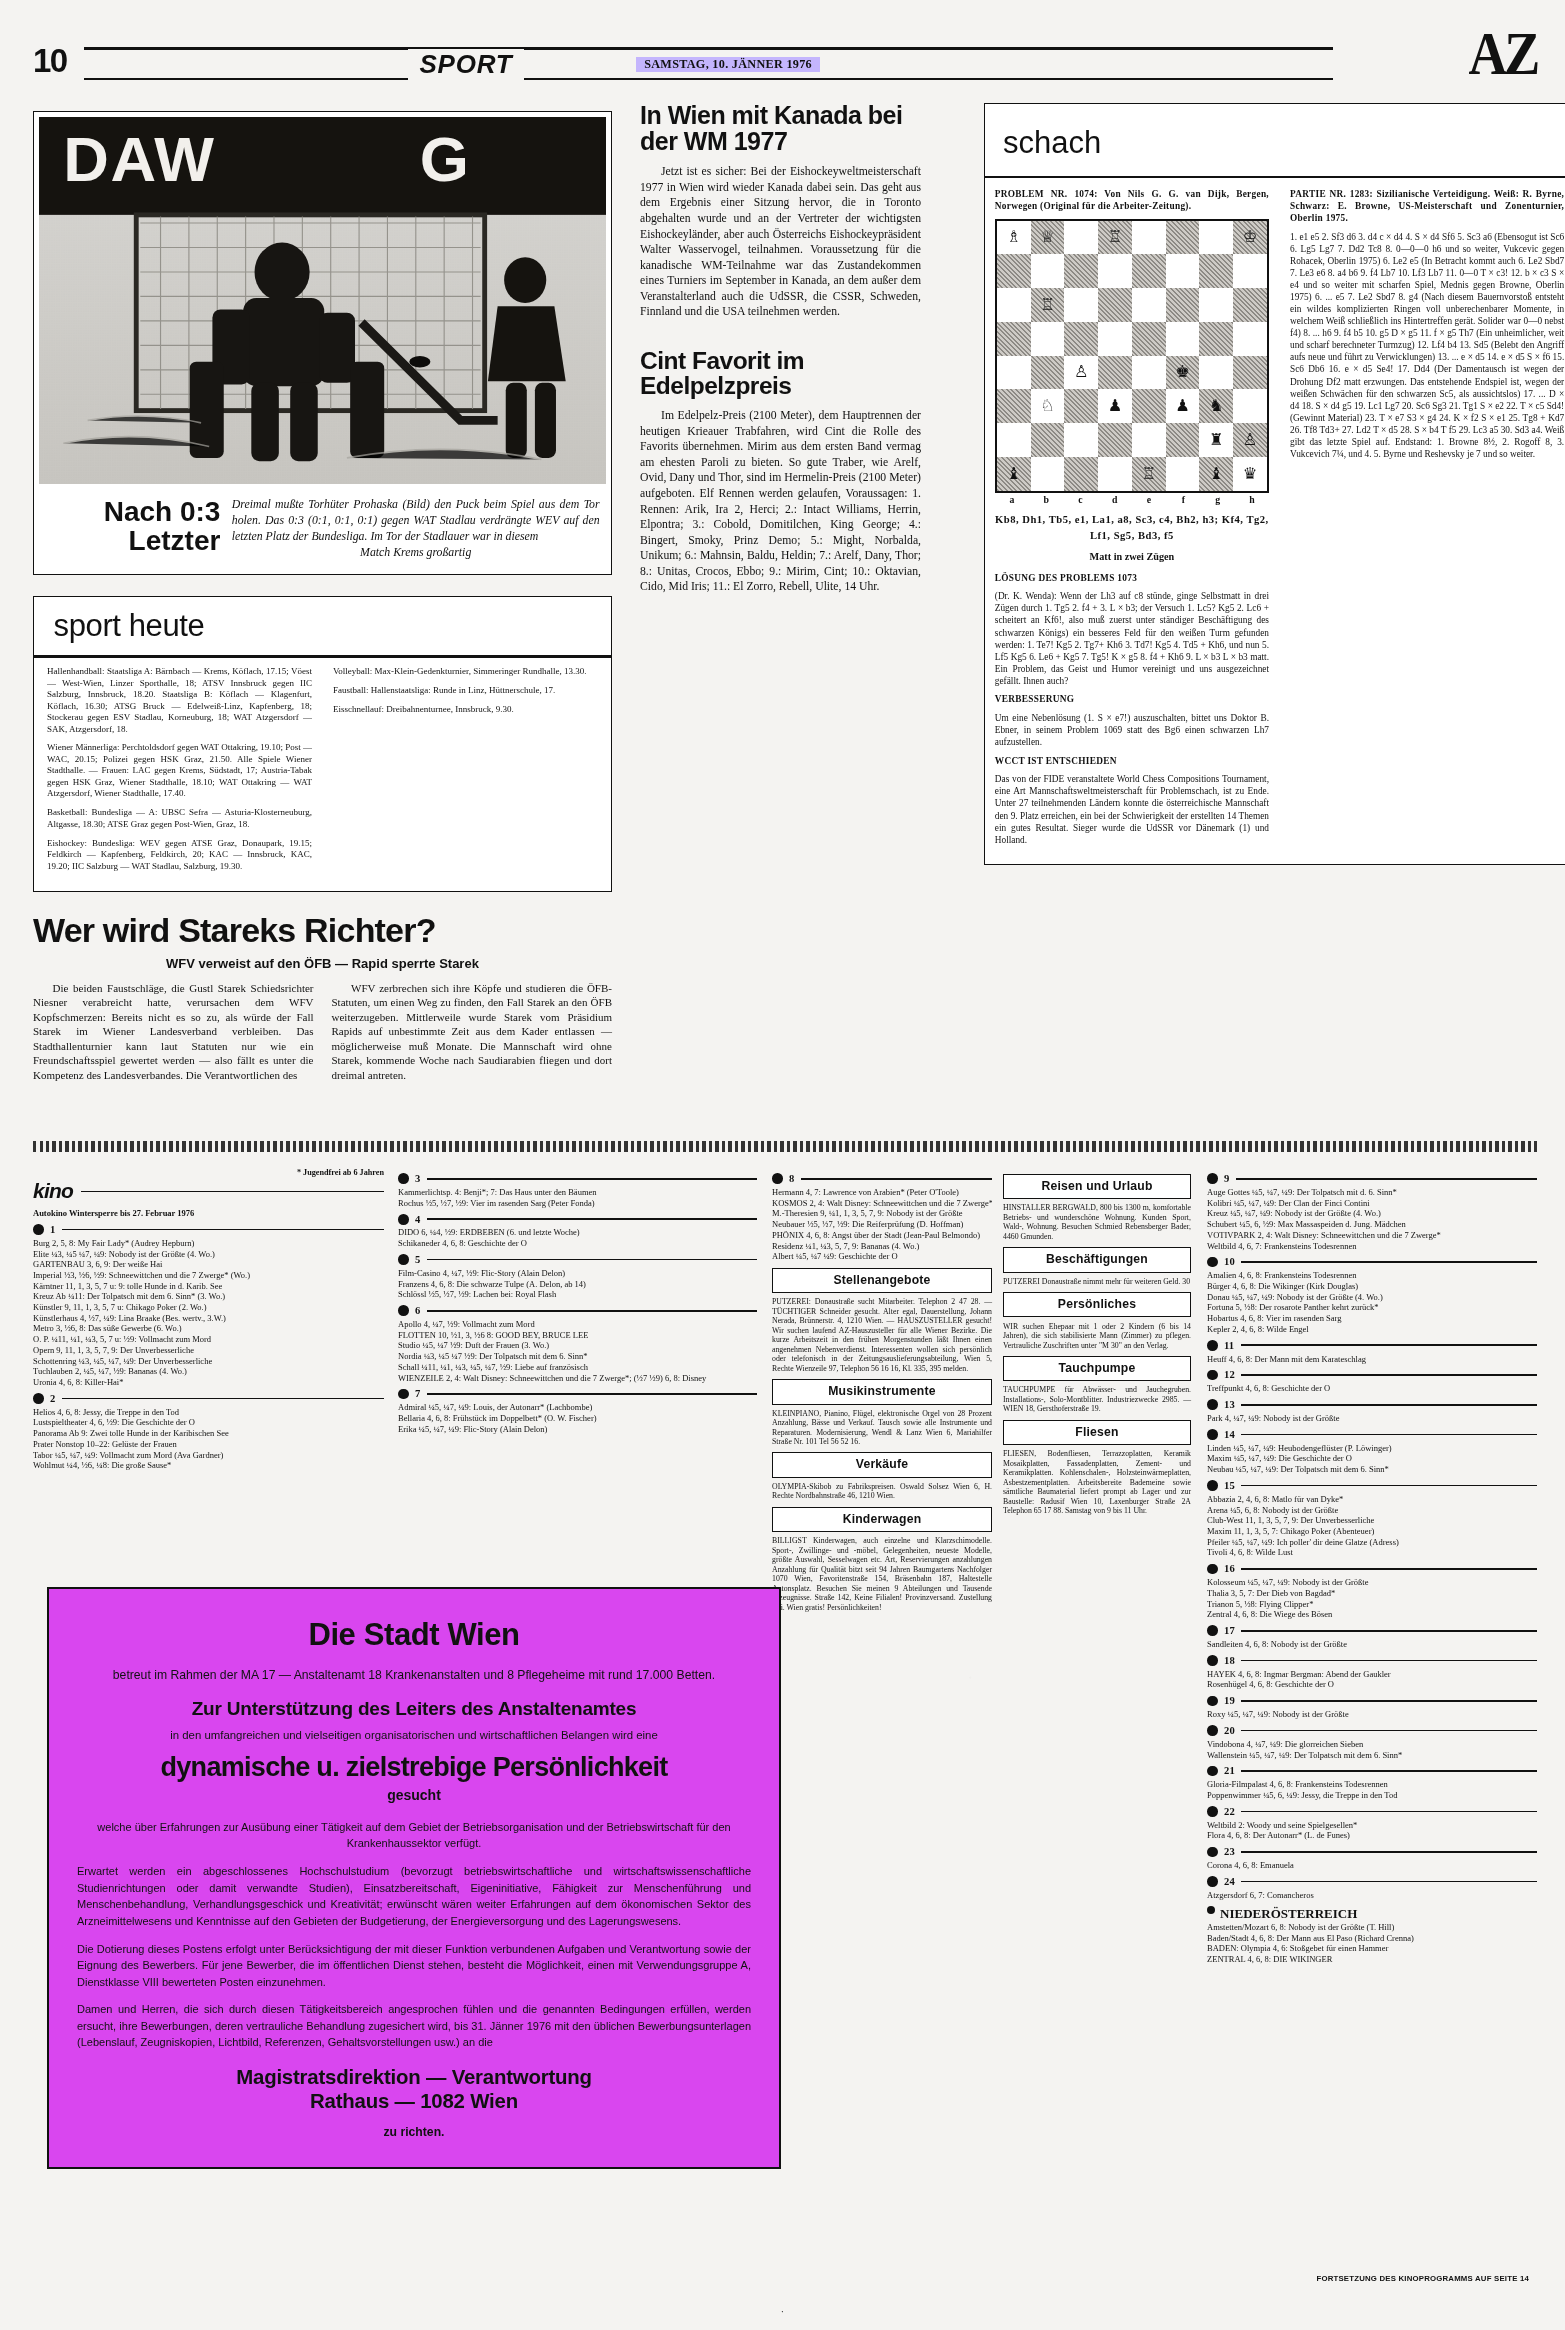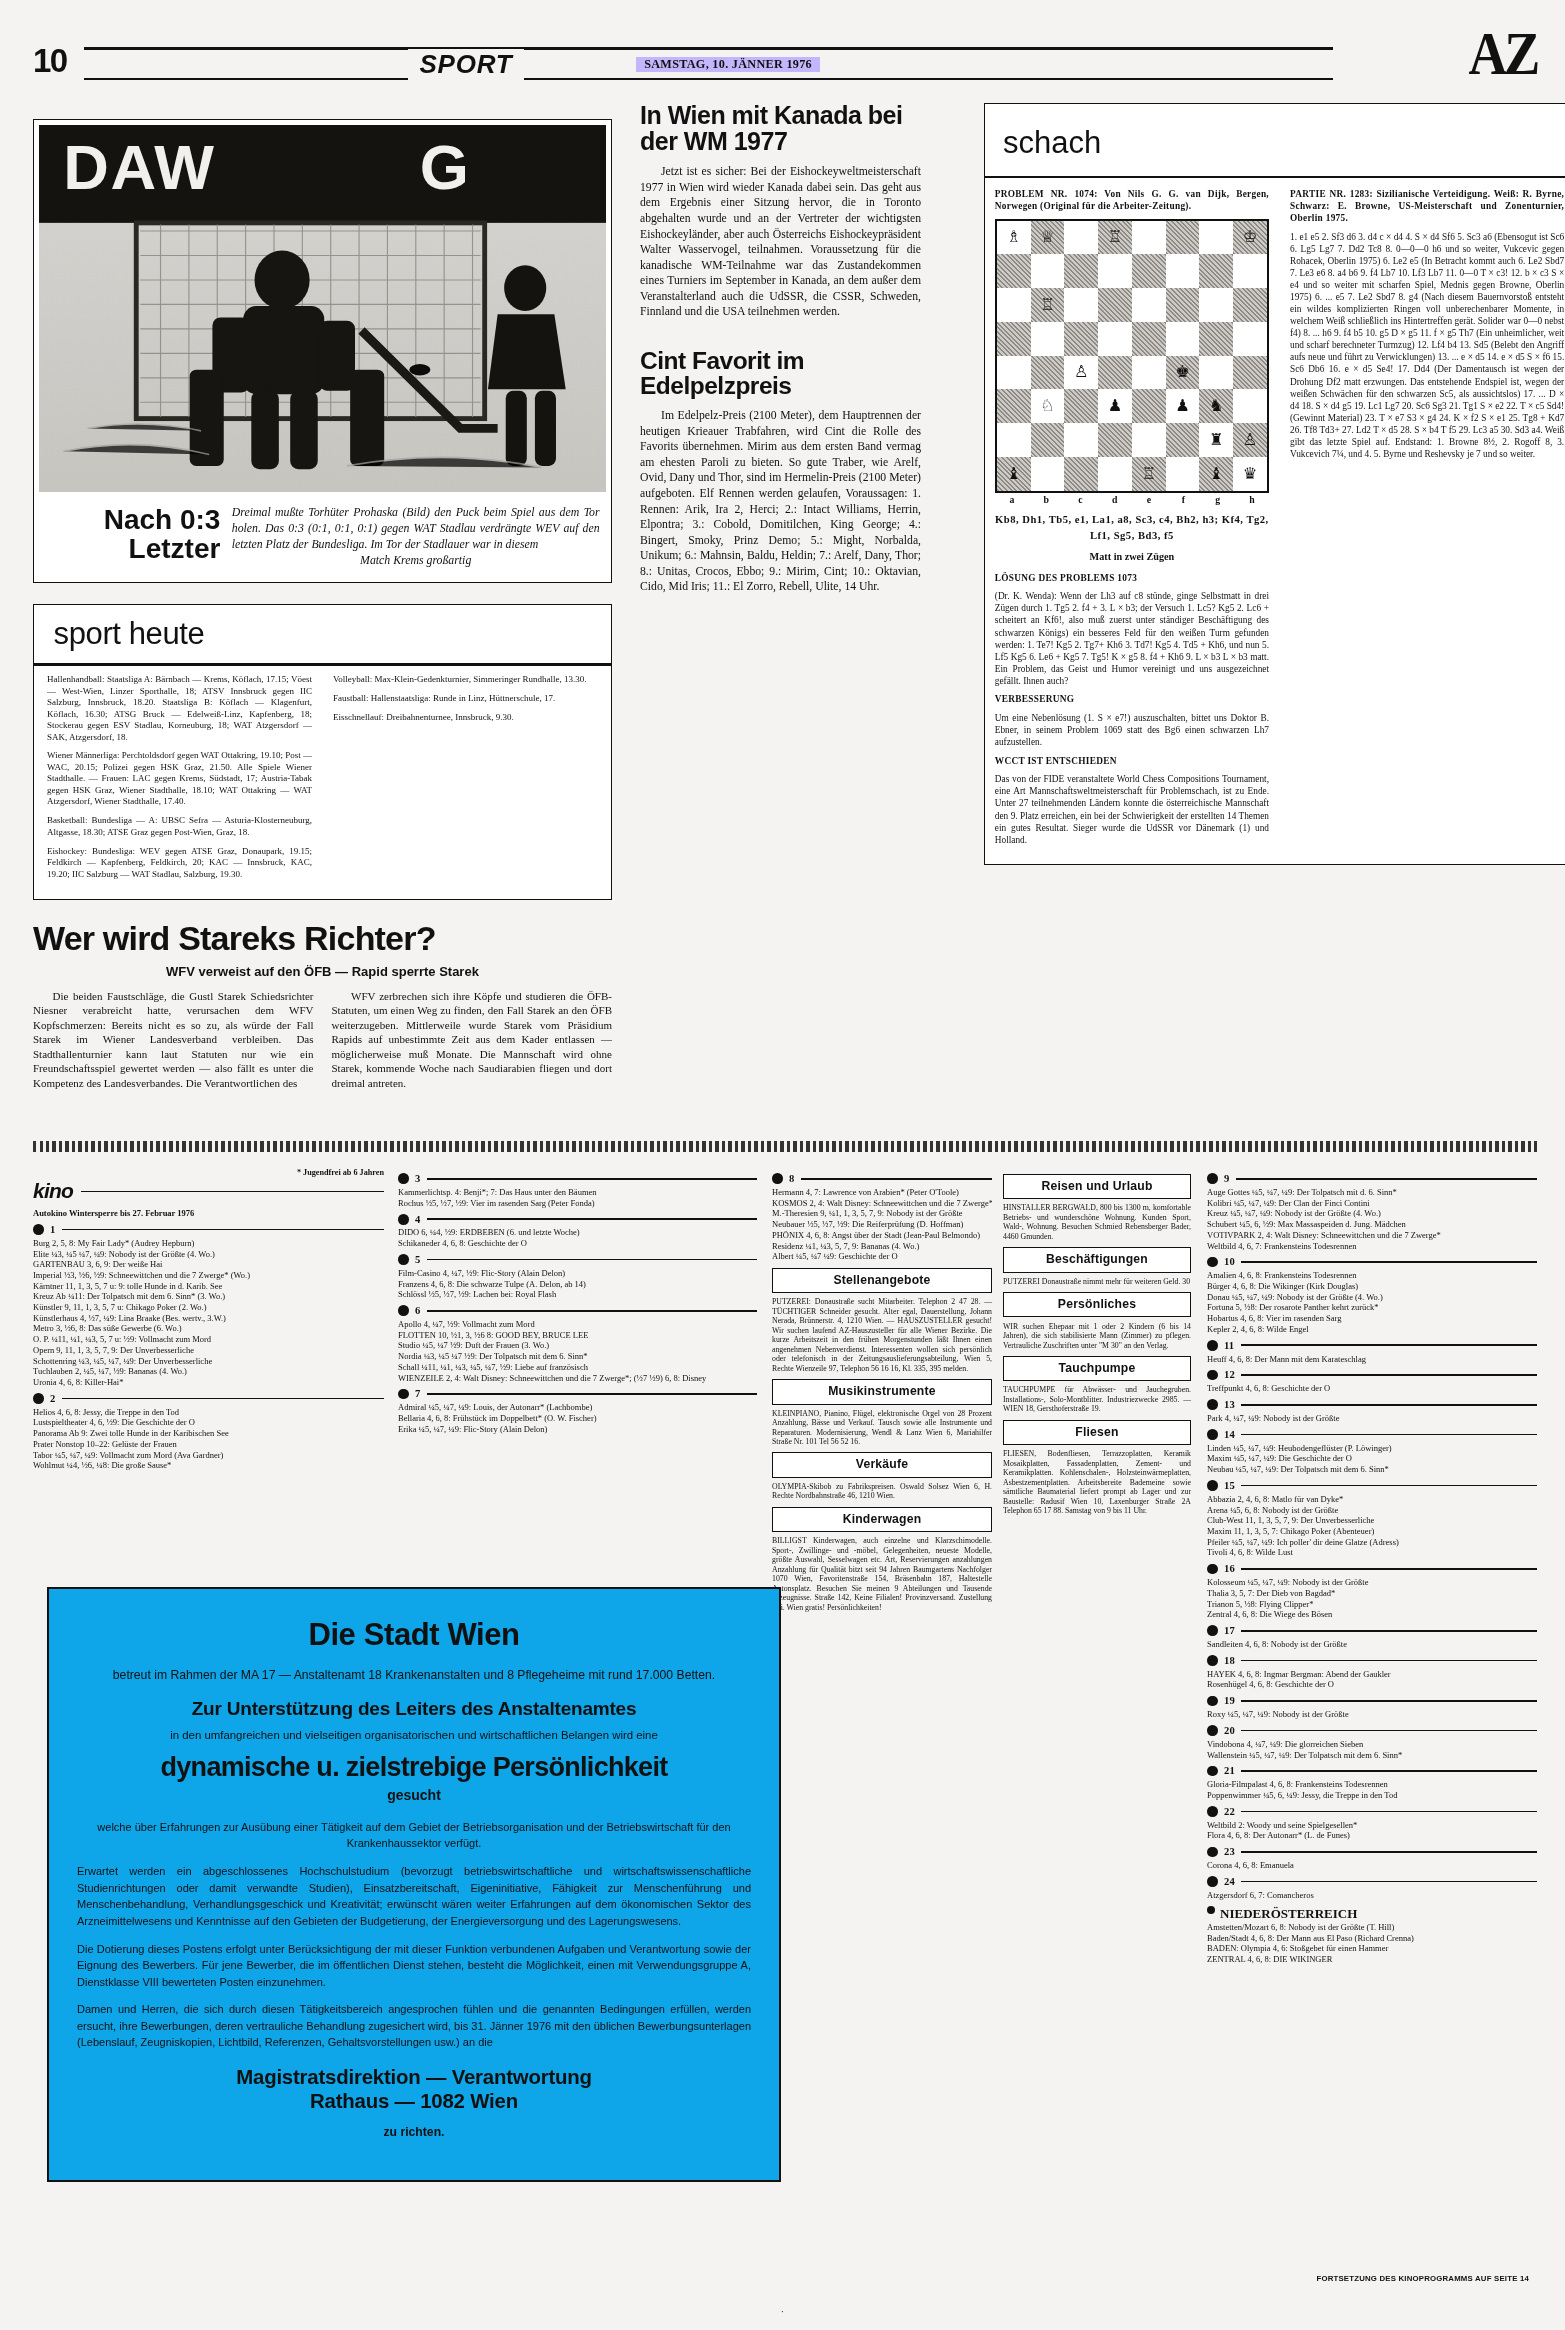--- a/index.html
+++ b/index.html
@@ -55,21 +55,21 @@
     position:absolute; right:0; top:-1.6px;
     font-family:"Liberation Serif", serif;
     font-weight:bold; font-size:54px; letter-spacing:-3.3px;
     line-height:1; color:#111;
     transform:scaleY(1.12);
   }
 
   
   .cols{ position:absolute; left:33px; top:103px; width:1504px; }
 
-  .colA{ position:absolute; left:0;    top:16px; width:579px; }
+  .colA{ position:absolute; left:0;    top:8px; width:579px; }
   .colB{ position:absolute; left:607px;top:0; width:281px; }
 
   
   .photobox{
     border:1.6px solid #111; background:#fff; padding:4.9px;
   }
   .photo{
     width:100%; height:367px; position:relative; overflow:hidden;
     background:#cfcdc9;
   }
@@ -156,22 +156,22 @@
 
   
   .cbox{ border:1.6px solid #111; background:#fff; text-align:center;
          font-family:"Liberation Sans", sans-serif; font-weight:bold;
          font-size:12.2px; padding:4.1px 3.3px; margin:5.7px 0 4.1px; letter-spacing:0.2px; }
   .ctext{ font-size:7.8px; line-height:1.22; text-align:justify; }
 
   
   .ad{
     position:absolute; left:47px; width:734px;
-    border:2.4px solid #111; background:#0ea5e9;
-    padding:21px 28px 41px; text-align:center;
+    border:2.4px solid #111; background:#d946ef;
+    padding:21px 28px 28px; text-align:center;
     font-family:"Liberation Sans", sans-serif;
   }
   .ad-t1{ font-weight:bold; font-size:31px; letter-spacing:-0.4px; margin:6.5px 0 14.7px; }
   .ad-p{ font-size:12.2px; line-height:1.45; margin:0 0 13px; }
   .ad-t2{ font-weight:bold; font-size:19px; margin:11.4px 0 8.2px; letter-spacing:-0.2px; }
   .ad-small{ font-size:11.4px; line-height:1.4; margin:0 0 6.5px; }
   .ad-t3{ font-weight:bold; font-size:27px; letter-spacing:-0.7px; margin:8.2px 0 3.3px; }
   .ad-t3b{ font-weight:bold; font-size:14px; margin:0 0 16.3px; }
   .ad-body{ font-size:11px; line-height:1.5; text-align:justify; margin:0 0 11.4px; }
   .ad-body.ctr{ text-align:center; }

